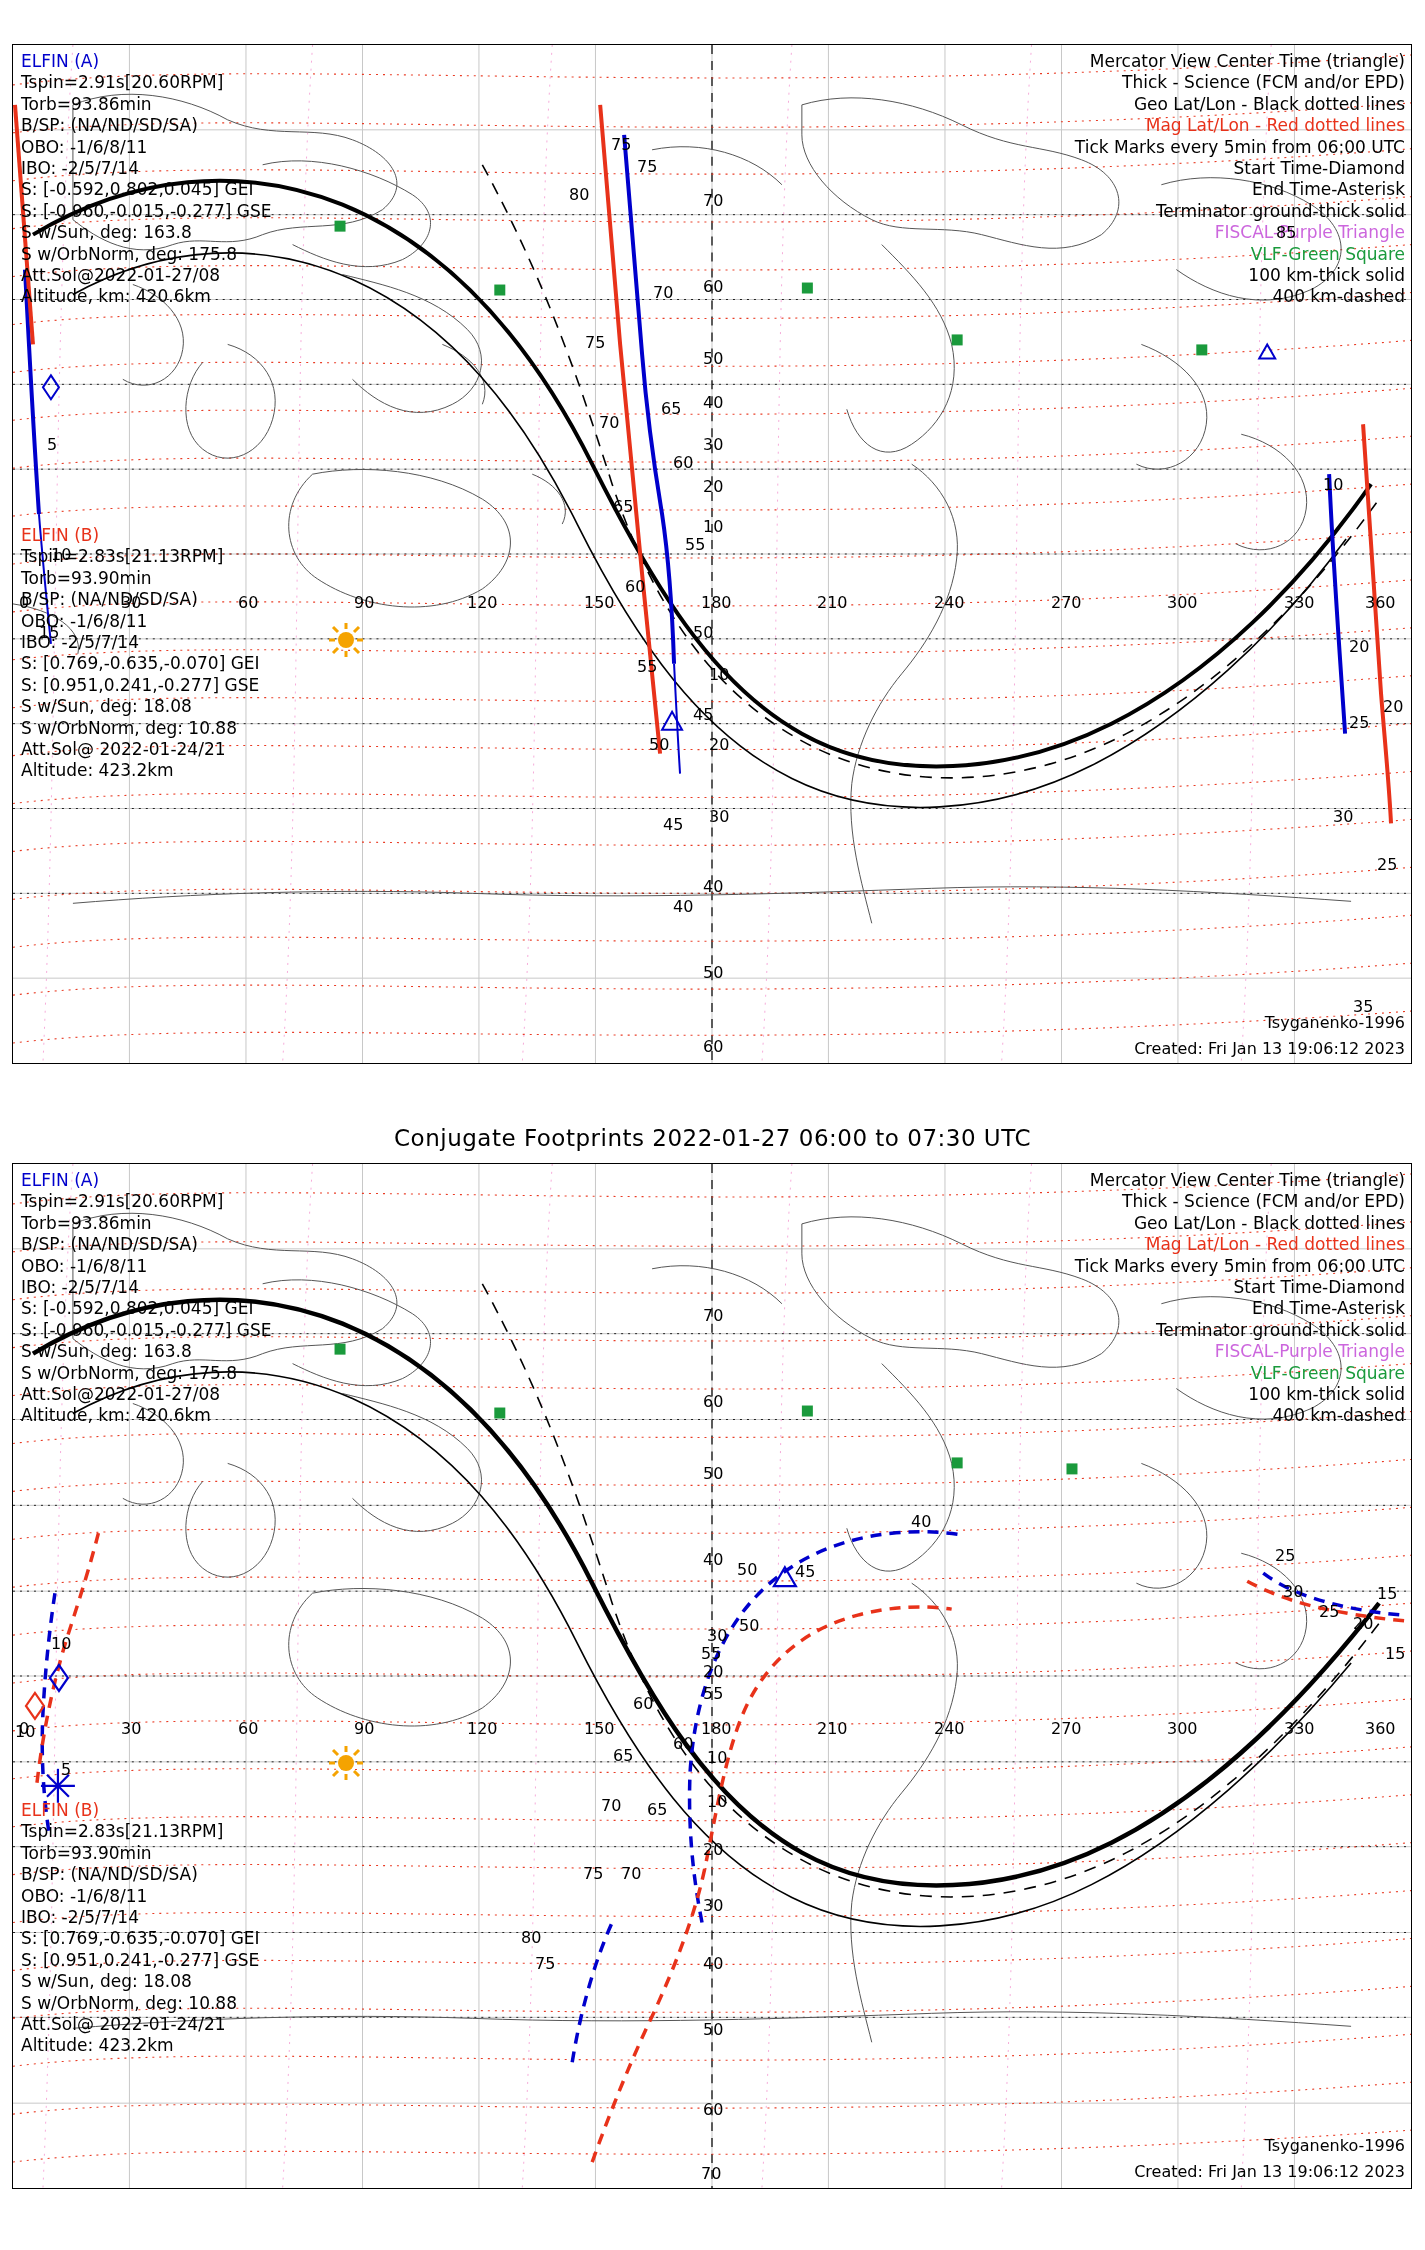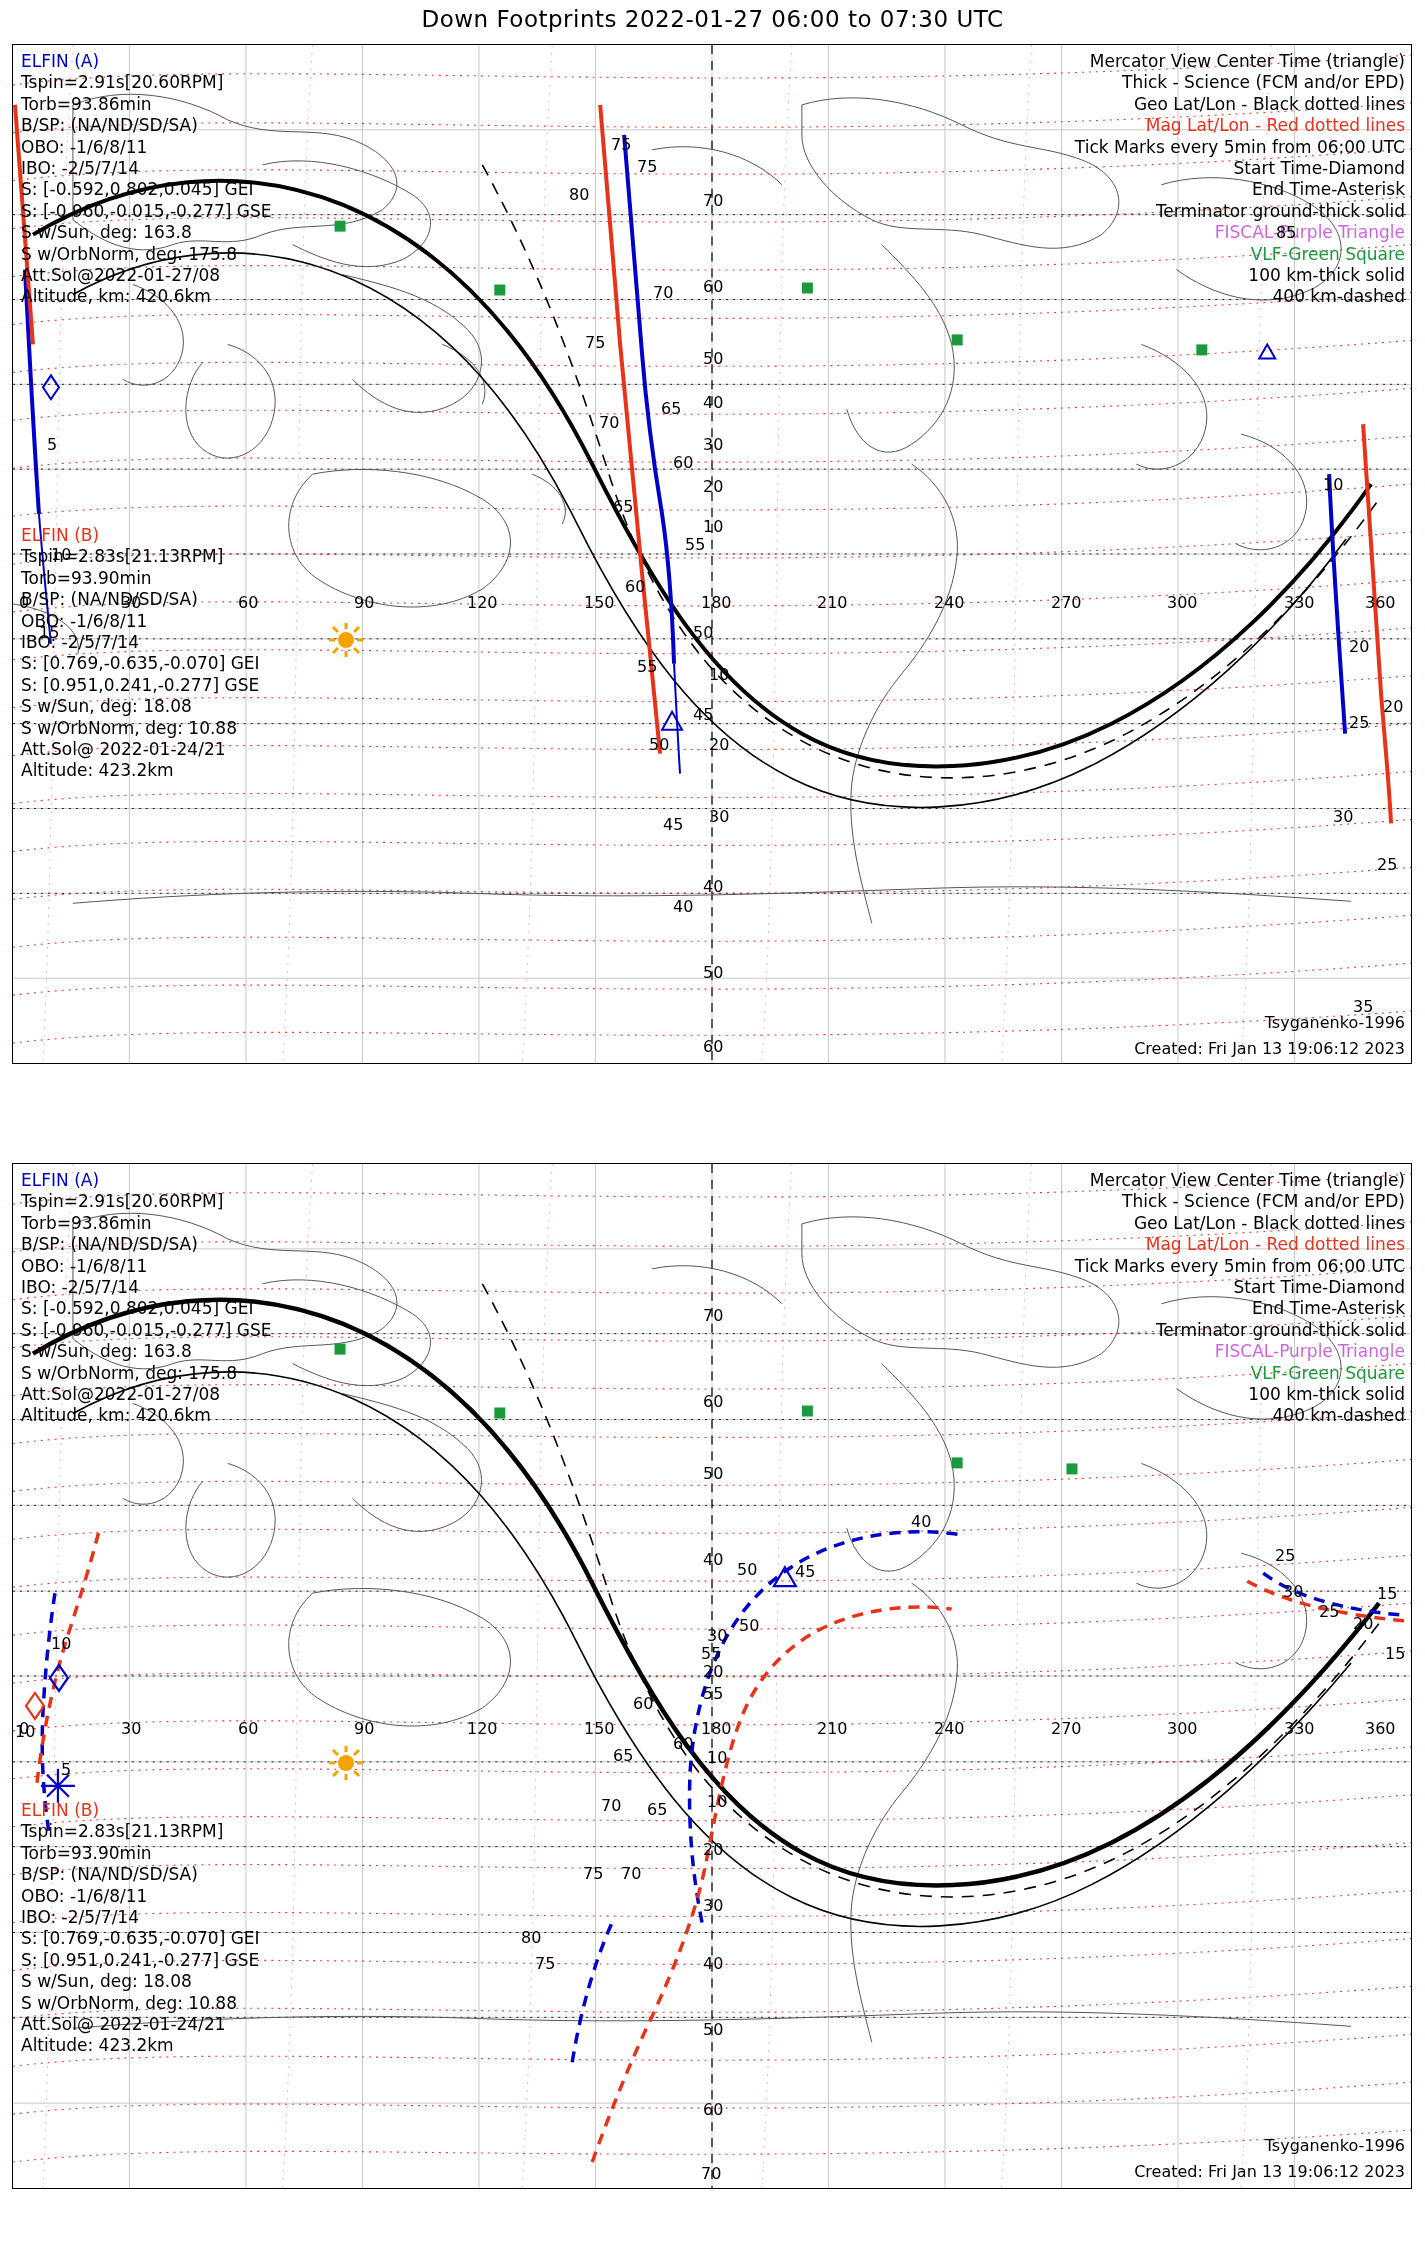--- a/index.html
+++ b/index.html
@@ -15,21 +15,20 @@
   .left-block{position:absolute;left:6px;font-size:17px;line-height:21.4px;}
   .right-block{position:absolute;right:6px;text-align:right;font-size:17px;line-height:21.4px;}
   .axis-lab{position:absolute;font-size:16px;color:#000;}
   .footer-r{position:absolute;right:6px;font-size:16px;text-align:right;}
   .sun{position:absolute;width:34px;height:34px;}
 </style>
 </head>
 <body>
 
 <div class="panel">
-  <div class="panel-title">Down Footprints 2022-01-27 06:00 to 07:30 UTC</div>
 
   <div class="map-frame">
     <svg class="layer" viewBox="0 0 1400 1020" preserveAspectRatio="none">
 
       <g stroke="#c8c8c8" stroke-width="1">
         <line x1="116.6" y1="0" x2="116.6" y2="1020"></line>
         <line x1="233.3" y1="0" x2="233.3" y2="1020"></line>
         <line x1="350" y1="0" x2="350" y2="1020"></line>
         <line x1="466.6" y1="0" x2="466.6" y2="1020"></line>
         <line x1="583.3" y1="0" x2="583.3" y2="1020"></line>
@@ -269,20 +268,21 @@
     <div class="axis-lab blue" style="left:1263px;top:178px;">85</div>
     <div class="axis-lab blue" style="left:1370px;top:652px;">20</div>
     <div class="axis-lab blue" style="left:1364px;top:810px;">25</div>
 
     <div class="footer-r" style="top:968px;">Tsyganenko-1996</div>
     <div class="footer-r" style="top:994px;">Created: Fri Jan 13 19:06:12 2023</div>
   </div>
 </div>
 
 <div class="panel">
+  <div class="panel-title" style="top:0px;">Conjugate Footprints 2022-01-27 06:00 to 07:30 UTC</div>
 
   <div class="map-frame" style="top:38px;height:1026px;">
     <svg class="layer" viewBox="0 0 1400 1026" preserveAspectRatio="none">
       <g stroke="#c8c8c8" stroke-width="1">
         <line x1="116.6" y1="0" x2="116.6" y2="1026"></line>
         <line x1="233.3" y1="0" x2="233.3" y2="1026"></line>
         <line x1="350" y1="0" x2="350" y2="1026"></line>
         <line x1="466.6" y1="0" x2="466.6" y2="1026"></line>
         <line x1="583.3" y1="0" x2="583.3" y2="1026"></line>
         <line x1="700" y1="0" x2="700" y2="1026"></line>

